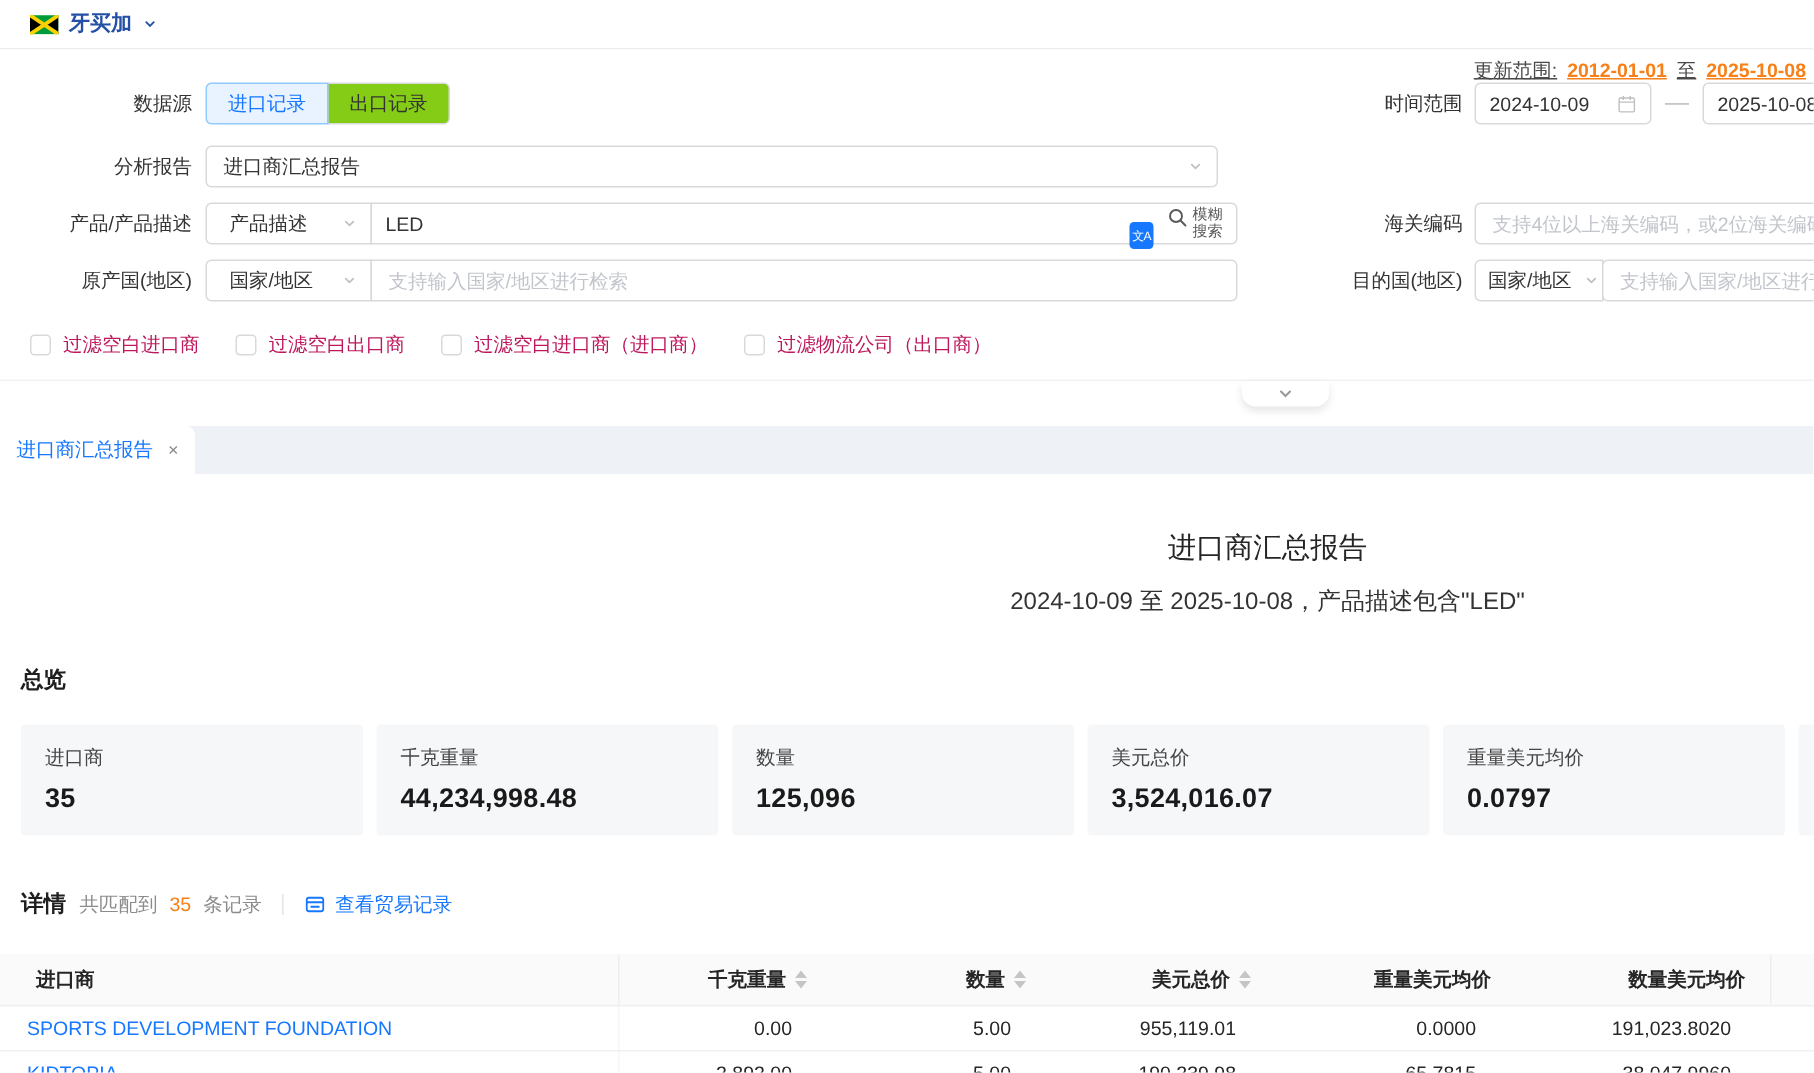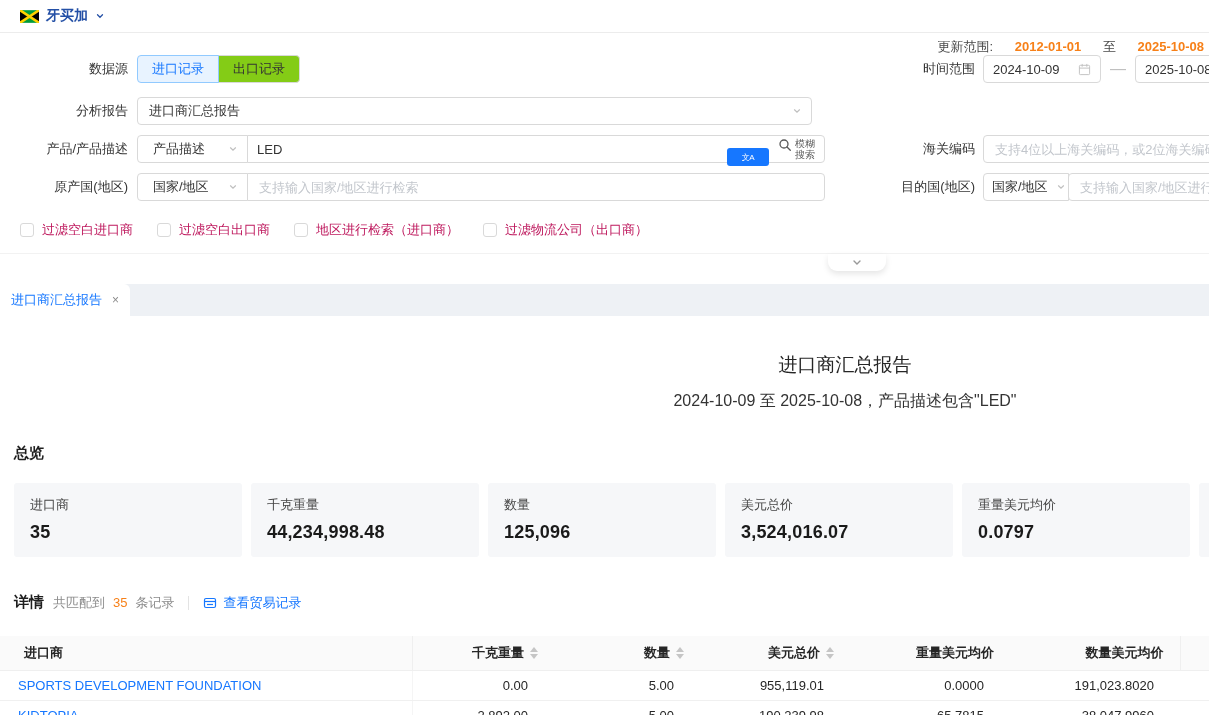--- a/index.html
+++ b/index.html
@@ -9,21 +9,21 @@
   
   .topbar { height:33px; display:flex; align-items:center; padding:0 20px;
     border-bottom:1px solid #ececec; background:#fff; }
   .country { display:flex; align-items:center; gap:7px; cursor:pointer; }
   .country-name { font-size:14px; font-weight:700; color:#2450a6; white-space:nowrap; }
 
   
   .filters { position:relative; padding:22px 0 8px; background:#fff; border-bottom:1px solid #f2f2f2; }
   .update-range { position:absolute; top:5px; right:5px; font-size:13px; color:#4a4a4a; white-space:nowrap; }
   .update-range .hl { color:#f78018; font-weight:700; }
-  .update-range span { margin-left:18px; }
+  .update-range span { margin-left:3px;text-decoration:underline; }
 
   .frow { display:flex; align-items:center; height:28px; margin-bottom:10px; position:relative; }
   .frow.r1 { margin-bottom:14px; }
   .flabel { width:128px; flex:none; text-align:right; margin-right:9px; font-size:13px; color:#333; white-space:nowrap; }
 
   .seg-group { display:flex; }
   .seg { height:28px; padding:0 14px; display:flex; align-items:center; font-size:13px;
     border:1px solid #d9d9d9; background:#84cc16; cursor:pointer; color:#333; white-space:nowrap; }
   .seg.first { border-radius:4px 0 0 4px; }
   .seg.last { border-radius:0 4px 4px 0; margin-left:-1px; }
@@ -37,21 +37,21 @@
   .inputbox input { border:none; outline:none; background:transparent; font-size:13px;
     font-family:inherit; color:#333; flex:1 1 auto; min-width:0; }
   input.plain { height:28px; border:1px solid #d9d9d9; border-radius:4px; background:#fff;
     padding:0 11px; font-size:13px; font-family:inherit; color:#333; outline:none; flex:none; }
   input::placeholder { color:#c2c6cc; }
 
   .w-report { width:675px; }
   .w-prodsel { width:111px; border-radius:4px 0 0 4px;padding-left:15px; }
   .joined { border-radius:0 4px 4px 0 !important; margin-left:-1px; width:578px; }
 
-  .translate-icon { width:42px; height:18px; border-radius:3px; background:#1677ff; color:#fff;
+  .translate-icon { width:16px; height:18px; border-radius:3px; background:#1677ff; color:#fff;
     font-size:8px; display:flex; align-items:center; justify-content:center; flex:none;
     margin-left:8px; cursor:pointer; letter-spacing:-0.5px;margin-top:16px; }
   .fuzzy { display:flex; gap:3px; margin-left:9px; flex:none; cursor:pointer; }
   .fuzzy-text { display:flex; flex-direction:column; font-size:10px; line-height:11px; color:#595959; }
 
   .rgroup { position:absolute; left:885px; top:0; display:flex; align-items:center; height:28px; }
   .rlabel { width:90px; flex:none; text-align:right; margin-right:8px; font-size:13px; color:#333; white-space:nowrap; }
   .datebox { width:118px; }
   .dash { margin:0 9px; color:#bfbfbf; flex:none; }
   .w-hs { width:330px; }
@@ -235,21 +235,21 @@
     <label class="cb">
       <span class="cbx"></span>
       <span>过滤空白进口商</span>
     </label>
     <label class="cb">
       <span class="cbx"></span>
       <span>过滤空白出口商</span>
     </label>
     <label class="cb">
       <span class="cbx"></span>
-      <span>地区进行检索（进口商）</span>
+      <span>过滤空白进口商（进口商）</span>
     </label>
     <label class="cb">
       <span class="cbx"></span>
       <span>过滤物流公司（出口商）</span>
     </label>
   </div>
 </section>
 
 <div class="collapse-strip">
   <div class="collapse-handle">

